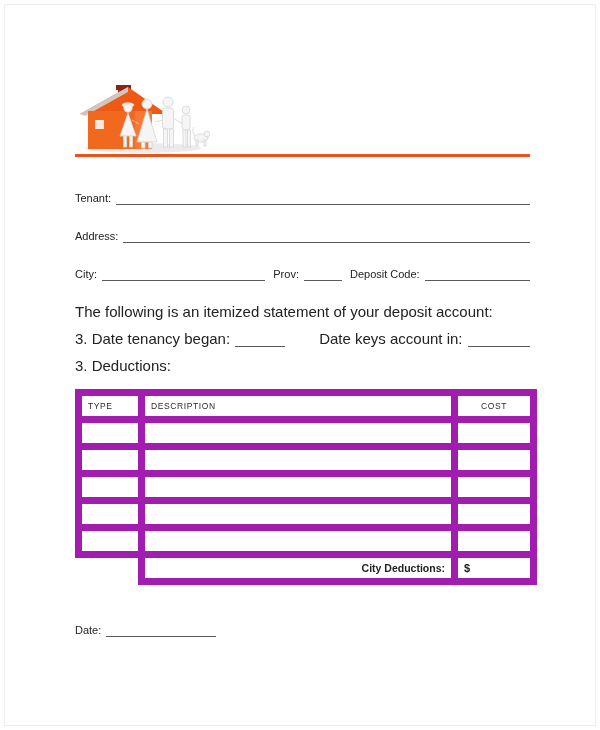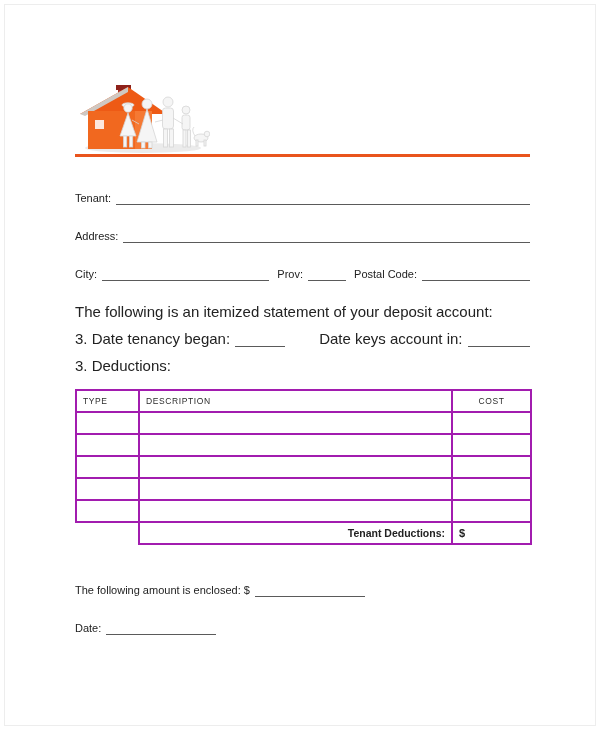--- a/index.html
+++ b/index.html
@@ -73,21 +73,21 @@
   }
 
   
   .ded-table {
     width:100%;
     border-collapse:collapse;
     margin-top:15px;
     table-layout:fixed;
   }
   .ded-table th, .ded-table td {
-    border:2px solid #a21caf;
+    border:7px solid #a21caf;
     height:20px;
     padding:0 6px;
     font-size:8.5px;
   }
   .ded-table thead th {
     font-weight:normal;
     text-align:left;
     color:#2b2b2b;
     letter-spacing:0.6px;
   }
@@ -167,21 +167,21 @@
     </div>
     <div class="frow">
       <span class="lbl">Address:</span>
       <span class="blank"></span>
     </div>
     <div class="frow">
       <span class="lbl">City:</span>
       <span class="blank" style="flex:1.55 1 0;"></span>
       <span class="lbl" style="margin-left:8px;">Prov:</span>
       <span class="blank fixed" style="width:38px;"></span>
-      <span class="lbl" style="margin-left:8px;">Postal Code:</span>
+      <span class="lbl" style="margin-left:8px;">Deposit Code:</span>
       <span class="blank" style="flex:1 1 0;"></span>
     </div>
   </div>
 
   <div class="statement">
     <div class="srow">
       <span>The following is an itemized statement of your deposit account:</span>
     </div>
     <div class="srow">
       <span class="lbl">3. Date tenancy began:</span>
@@ -231,30 +231,26 @@
         </tr>
         <tr>
           <td></td>
           <td></td>
           <td></td>
         </tr>
       </tbody>
     <tbody>
       <tr class="total-row">
         <td class="spacer-cell"></td>
-        <td class="total-label-cell">Tenant Deductions:</td>
+        <td class="total-label-cell">City Deductions:</td>
         <td class="total-cost-cell">$</td>
       </tr>
     </tbody>
   </table>
 
   <div class="closing">
-    <div class="frow">
-      <span class="lbl">The following amount is enclosed:  $</span>
-      <span class="blank fixed" style="width:110px;"></span>
-    </div>
     <div class="frow date-row">
       <span class="lbl">Date:</span>
       <span class="blank fixed" style="width:110px;"></span>
     </div>
   </div>
 
 </div>
 
 </body></html>

